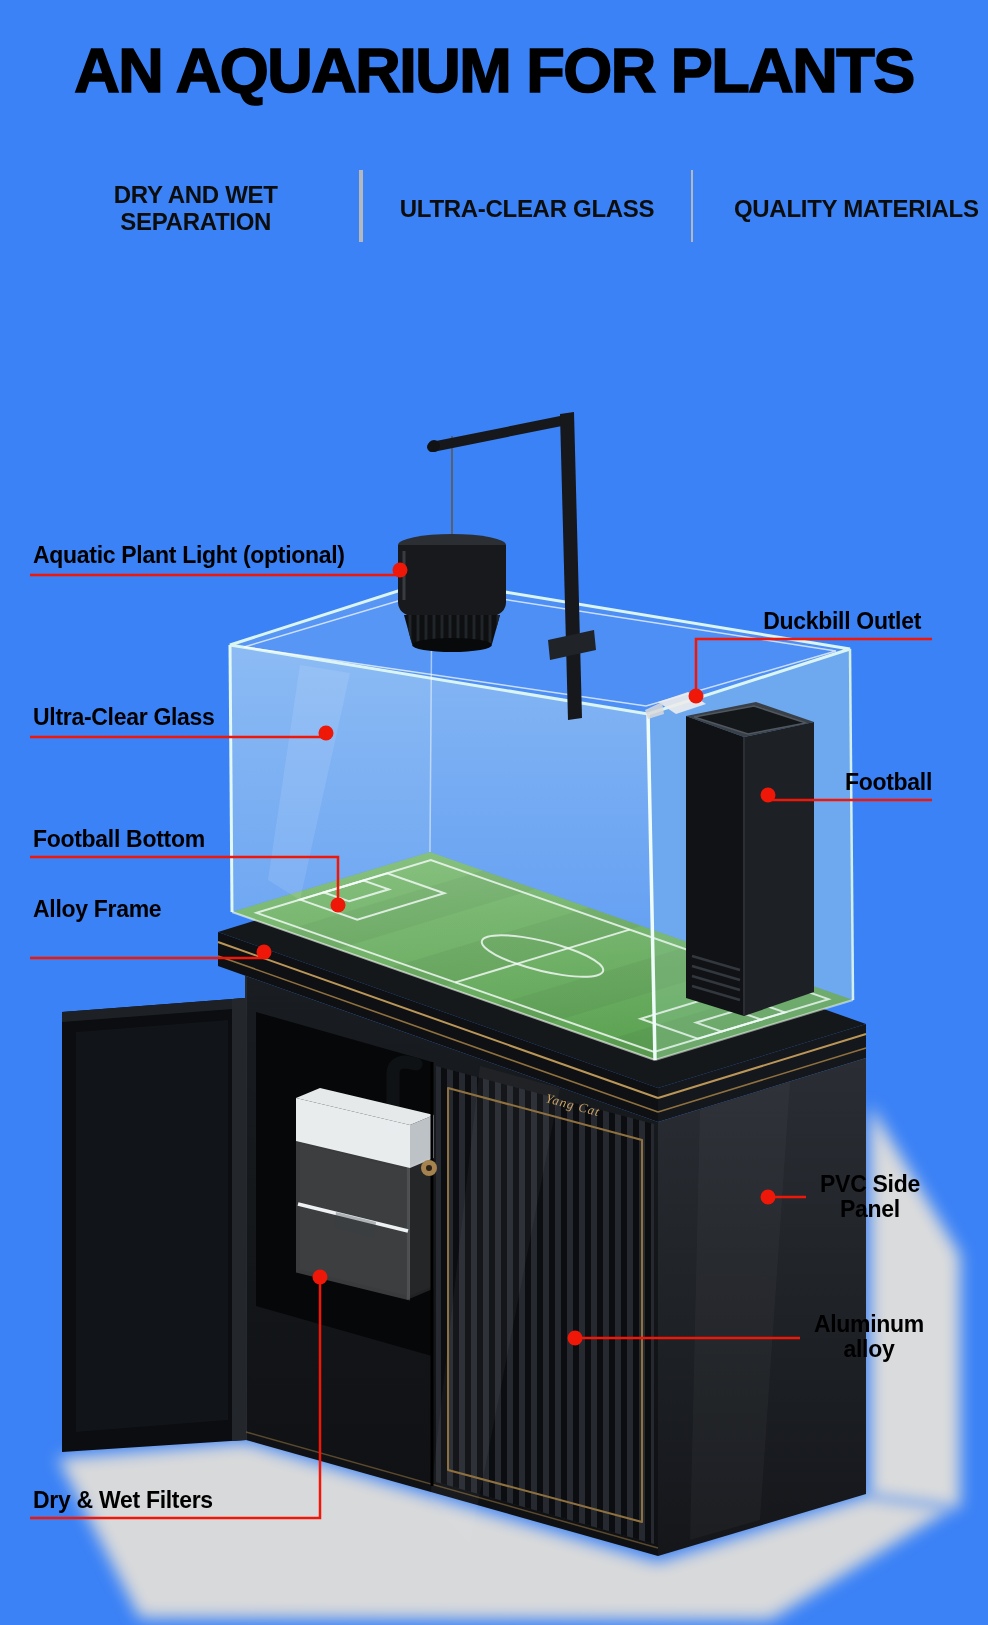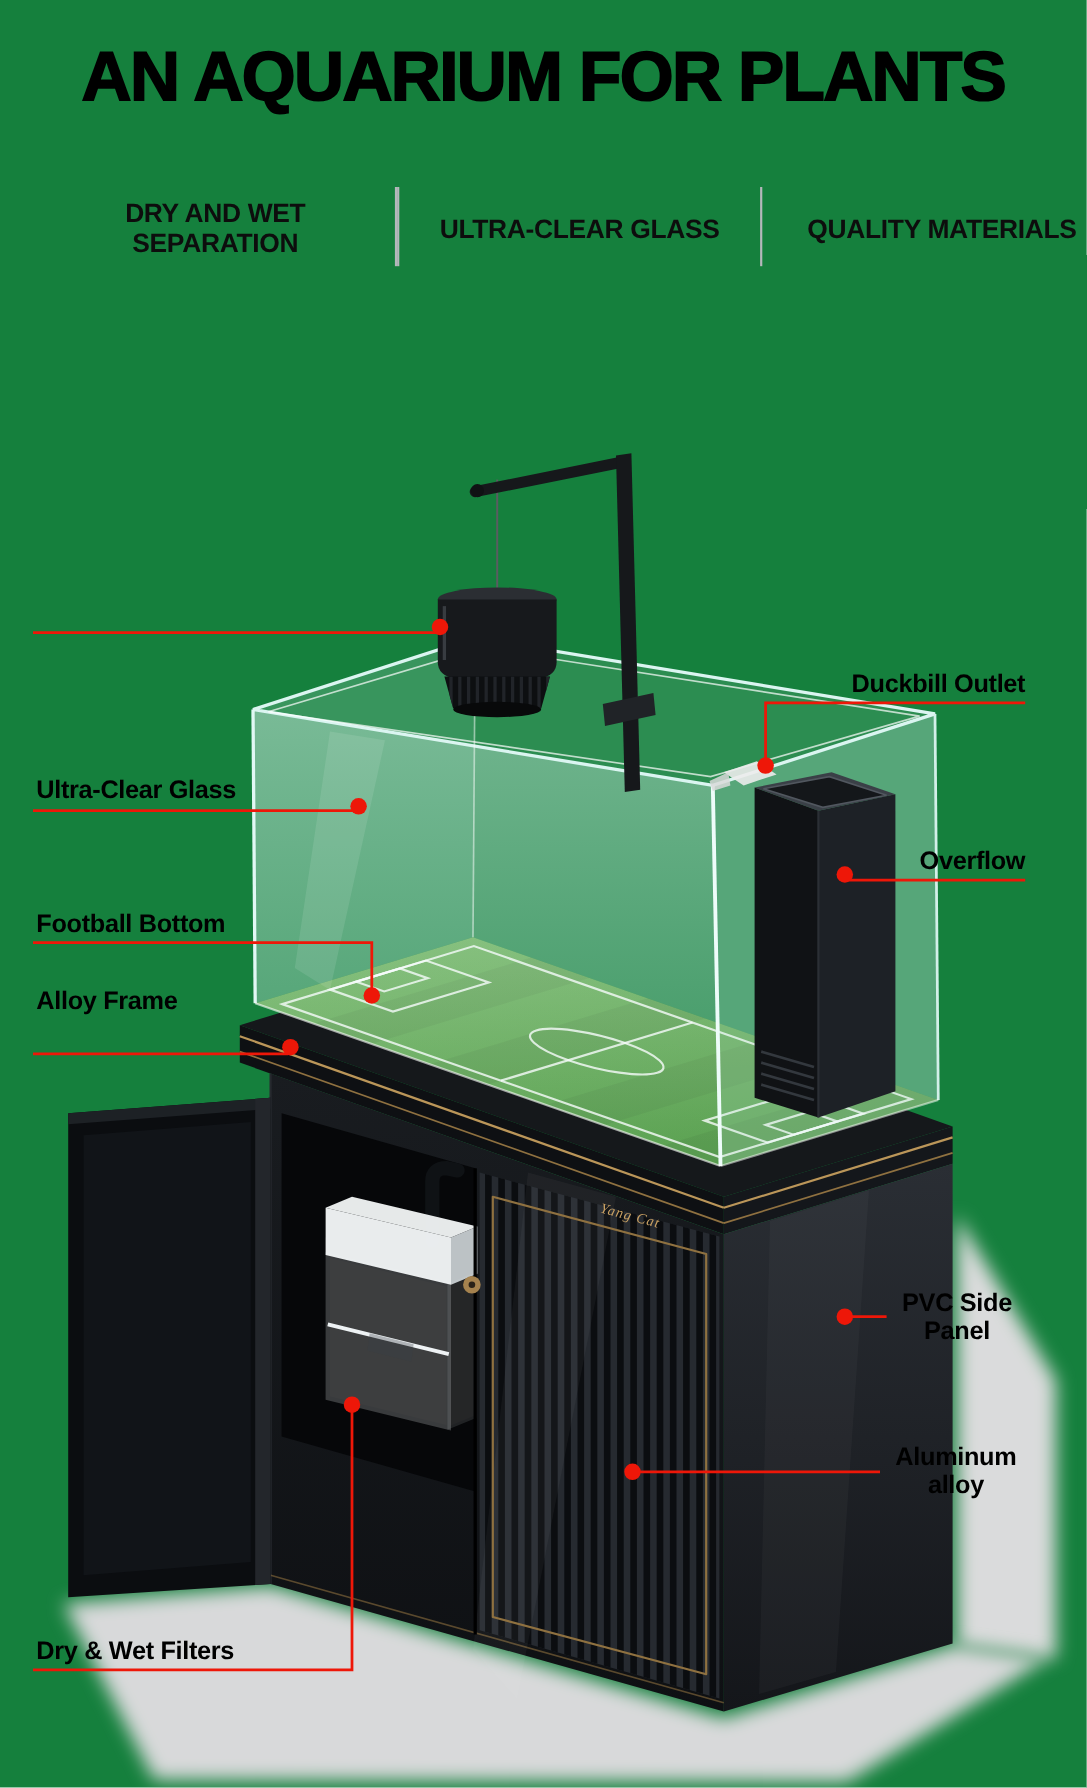--- a/index.html
+++ b/index.html
@@ -1,18 +1,18 @@
 <!DOCTYPE html>
 <html><head>
 <meta charset="utf-8">
 <style>
   html,body { margin:0; padding:0; background:#ffffff; }
   .page {
     position:relative; width:988px; height:1625px; margin:0 auto;
-    background:#15803d; overflow:hidden;
+    background:#3b82f6; overflow:hidden;
     font-family:"Liberation Sans", sans-serif; color:#000;
   }
   .title {
     position:absolute; top:34px; left:0; width:100%; margin:0;
     text-align:center; font-size:63px; font-weight:bold; letter-spacing:-1.5px;
     color:#000; -webkit-text-stroke:1.6px #000;
   }
   .feature-bar {
     position:absolute; top:170px; left:0; width:100%;
     display:flex; align-items:center;margin-left:32px;
@@ -259,22 +259,23 @@
       <circle cx="326" cy="733" r="7.5"></circle>
       <circle cx="768" cy="795" r="7.5"></circle>
       <circle cx="338" cy="905" r="7.5"></circle>
       <circle cx="264" cy="952" r="7.5"></circle>
       <circle cx="768" cy="1197" r="7.5"></circle>
       <circle cx="575" cy="1338" r="7.5"></circle>
       <circle cx="320" cy="1277" r="7.5"></circle>
     </g>
   </svg>
 
-  <div class="callout" style="right:56px; top:608px;margin-left:23px;">Duckbill Outlet</div>
+  <div class="callout" style="left:33px; top:542px;">Aquatic Plant Light (optional)</div>
+  <div class="callout" style="right:67px; top:608px;margin-left:23px;">Duckbill Outlet</div>
   <div class="callout" style="left:33px; top:704px;">Ultra-Clear Glass</div>
-  <div class="callout" style="right:56px; top:769px;">Overflow</div>
+  <div class="callout" style="right:56px; top:769px;">Football</div>
   <div class="callout" style="left:33px; top:826px;">Football Bottom</div>
   <div class="callout" style="left:33px; top:896px;">Alloy Frame</div>
   <div class="callout wrap" style="right:44px; top:1312px; width:150px;">Aluminum alloy</div>
   <div class="callout wrap" style="right:48px; top:1172px; width:140px;">PVC Side Panel</div>
   <div class="callout" style="left:33px; top:1487px;">Dry &amp; Wet Filters</div>
 
 </div>
 
 </body></html>

